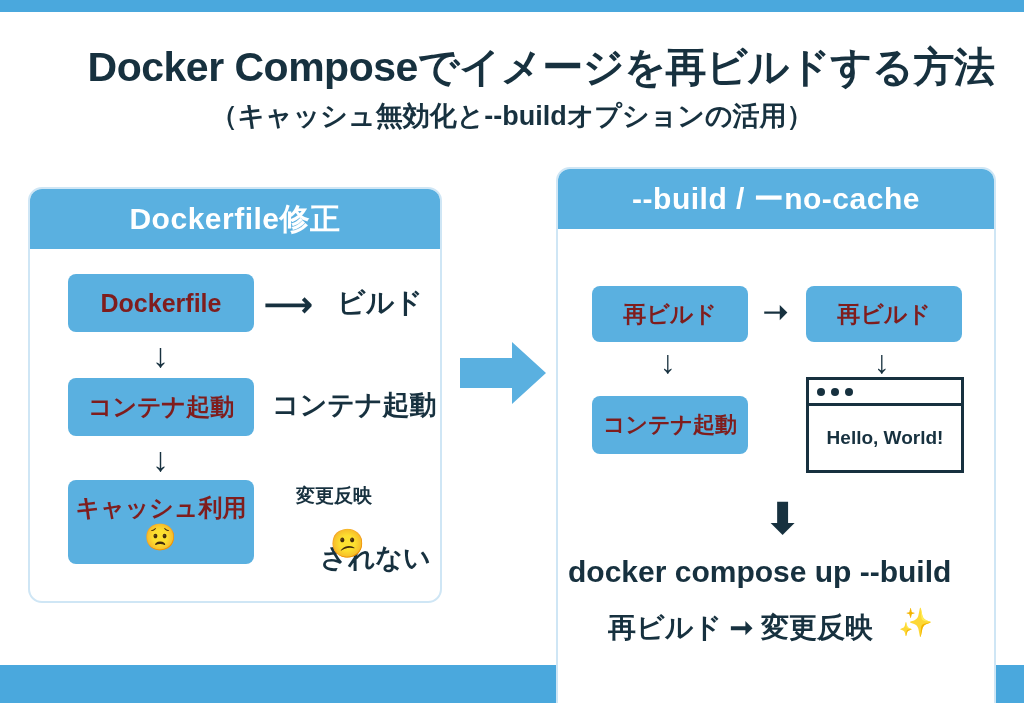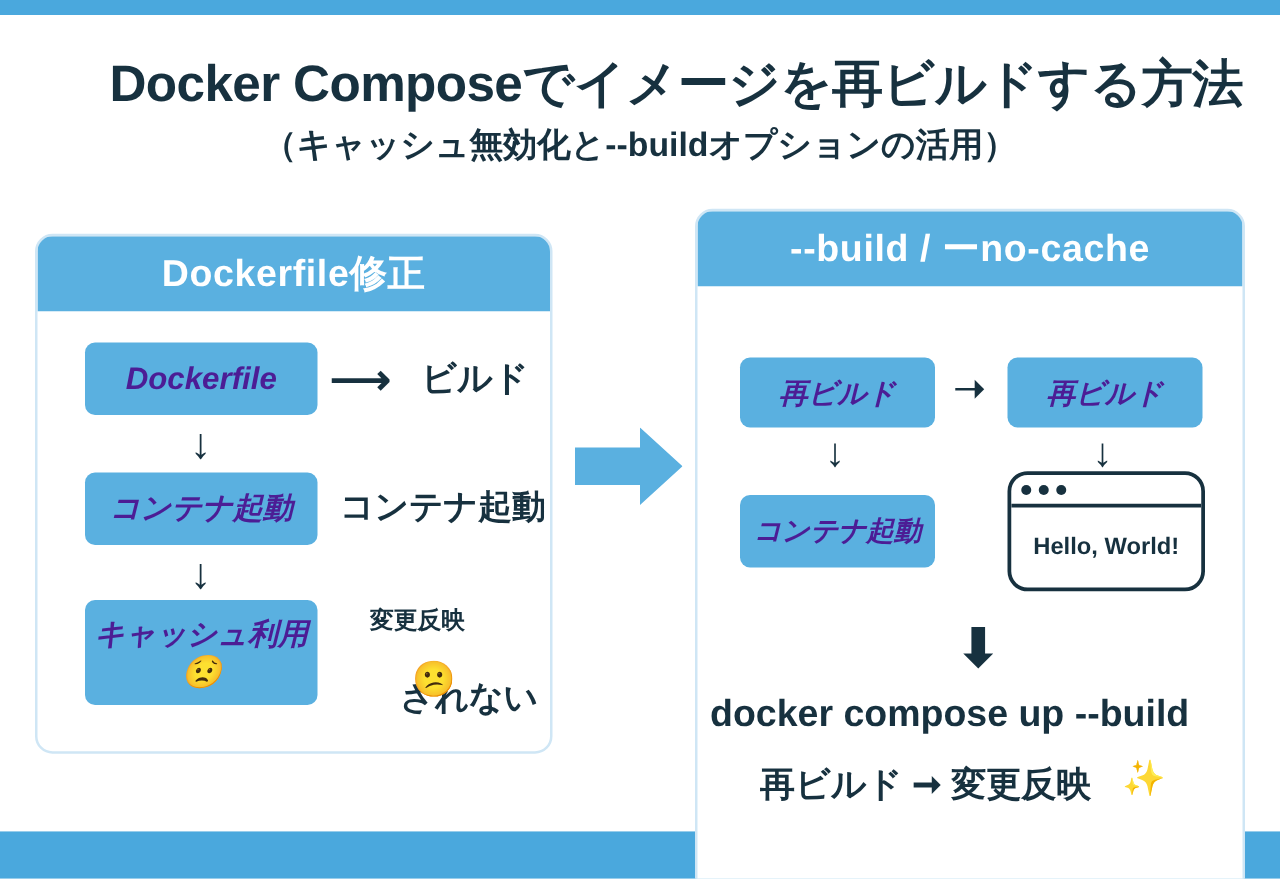--- a/index.html
+++ b/index.html
@@ -94,31 +94,30 @@
     left: 556px;
     top: 155px;
     width: 440px;
     height: 636px;
   }
 
   
   .blue-box {
     position: absolute;
     background: #5ab0e0;
-    color: #4c1d95;
+    color: #7f1d1d;
     border-radius: 8px;
     display: flex;
     align-items: center;
     justify-content: center;
     font-size: 24px;
     font-weight: bold;
     text-align: center;
     box-sizing: border-box;
     line-height: 1.15;
-    font-style: italic;
   }
   .plain-text {
     position: absolute;
     color: #17313f;
     font-weight: bold;
     white-space: nowrap;
   }
 
   
   .arrow-down {
@@ -146,21 +145,21 @@
   }
 
   
   .browser {
     position: absolute;
     left: 806px;
     top: 365px;
     width: 158px;
     height: 96px;
     border: 3px solid #17313f;
-    border-radius: 16px;
+    border-radius: 0;
     background: #ffffff;
     box-sizing: border-box;
     overflow: hidden;
   }
   .browser-bar {
     height: 26px;
     border-bottom: 3px solid #17313f;
     display: flex;
     align-items: center;
     padding-left: 8px;

